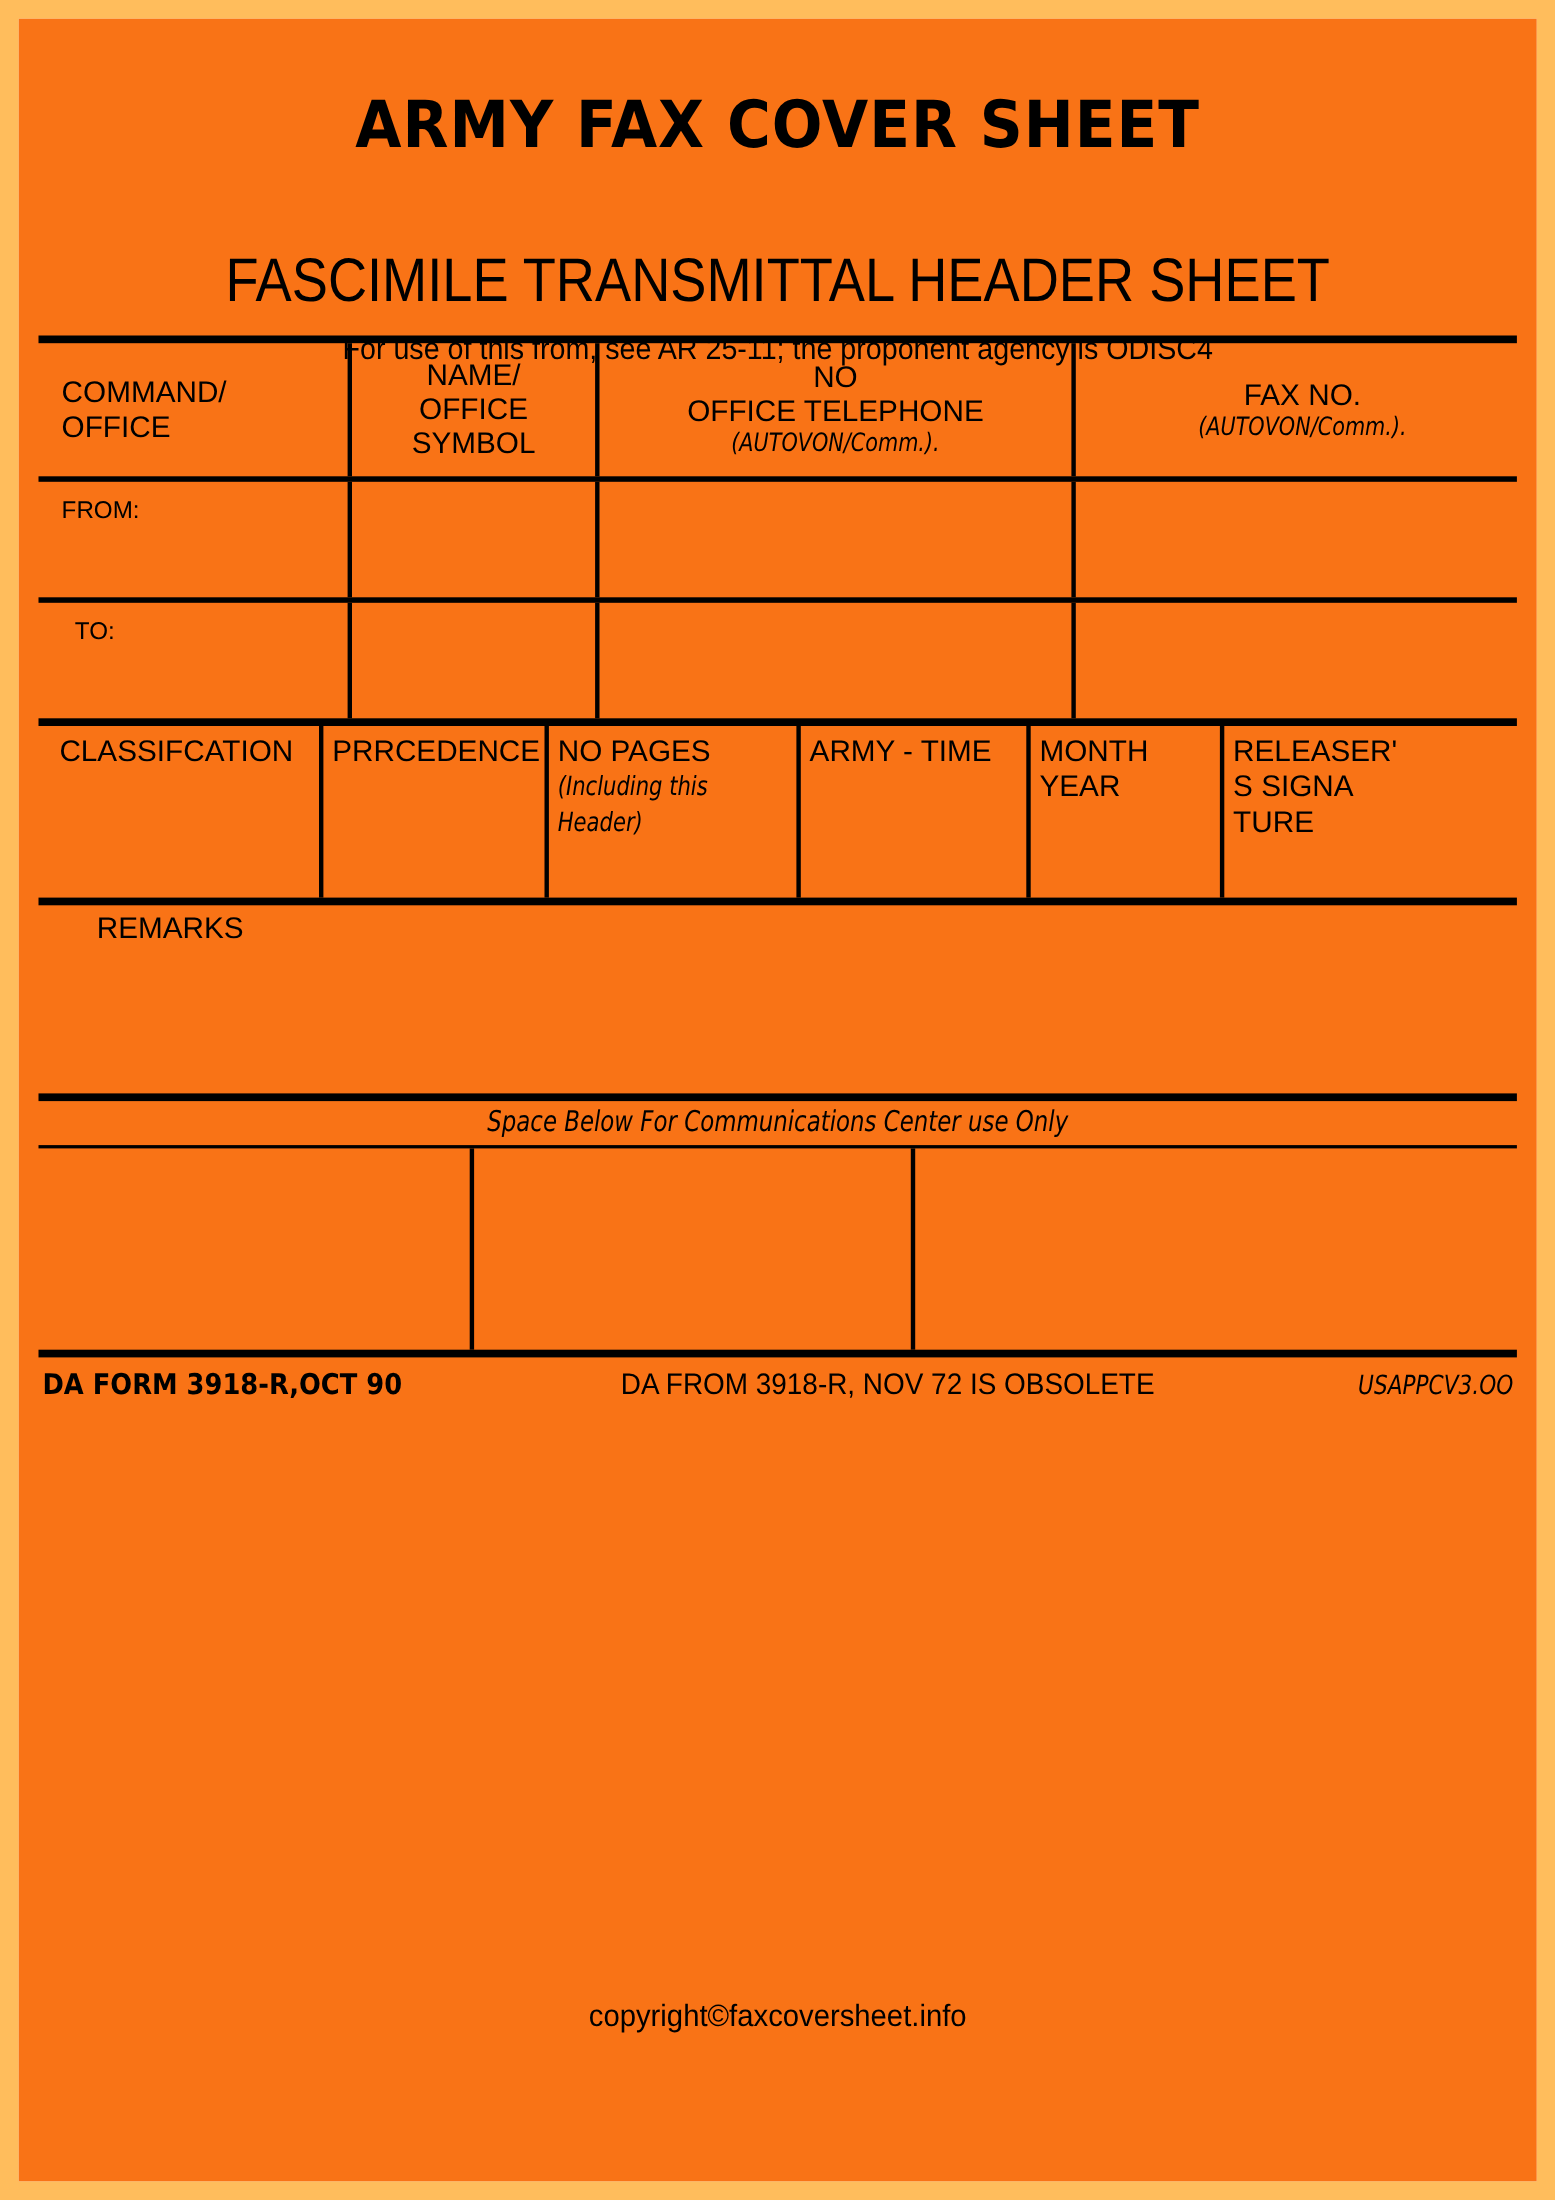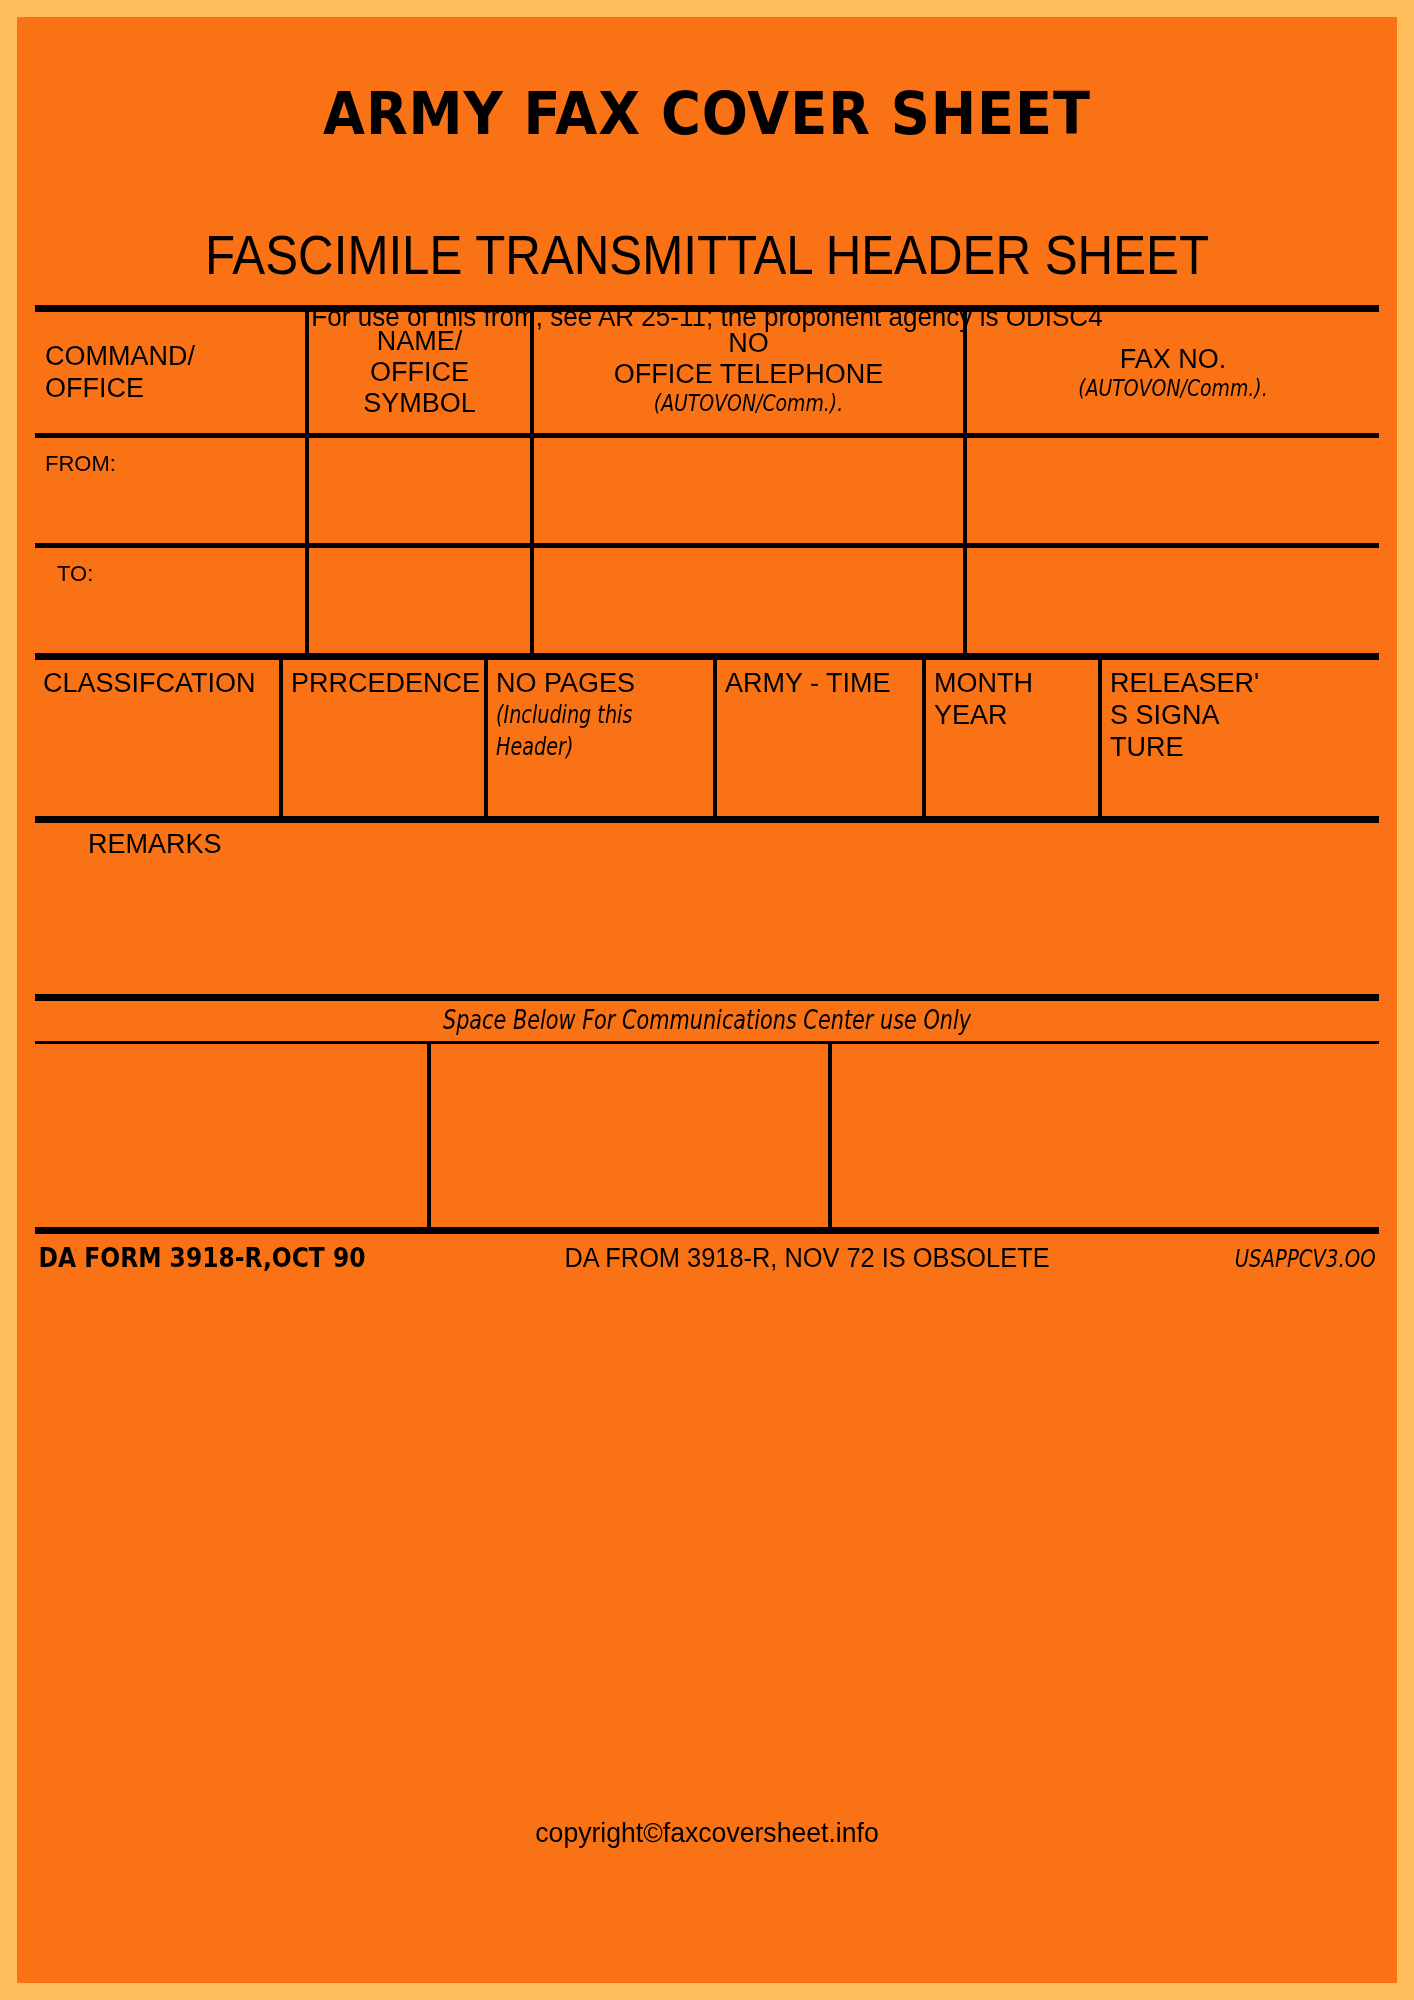--- a/index.html
+++ b/index.html
@@ -89,20 +89,21 @@
   .rule-thin {
     height: 3px;
     background: #000;
     width: 100%;
   }
 
   .grid-row {
     display: flex;
     width: 100%;
     position: relative;
+    margin-left: 11px;
   }
   .grid-row > .cell {
     border-right: 4px solid #000;
     padding: 6px 8px;
     min-height: 10px;
     position: relative;
   }
   .grid-row > .cell:last-child { border-right: none; }
 
   .hdr-row .cell {

